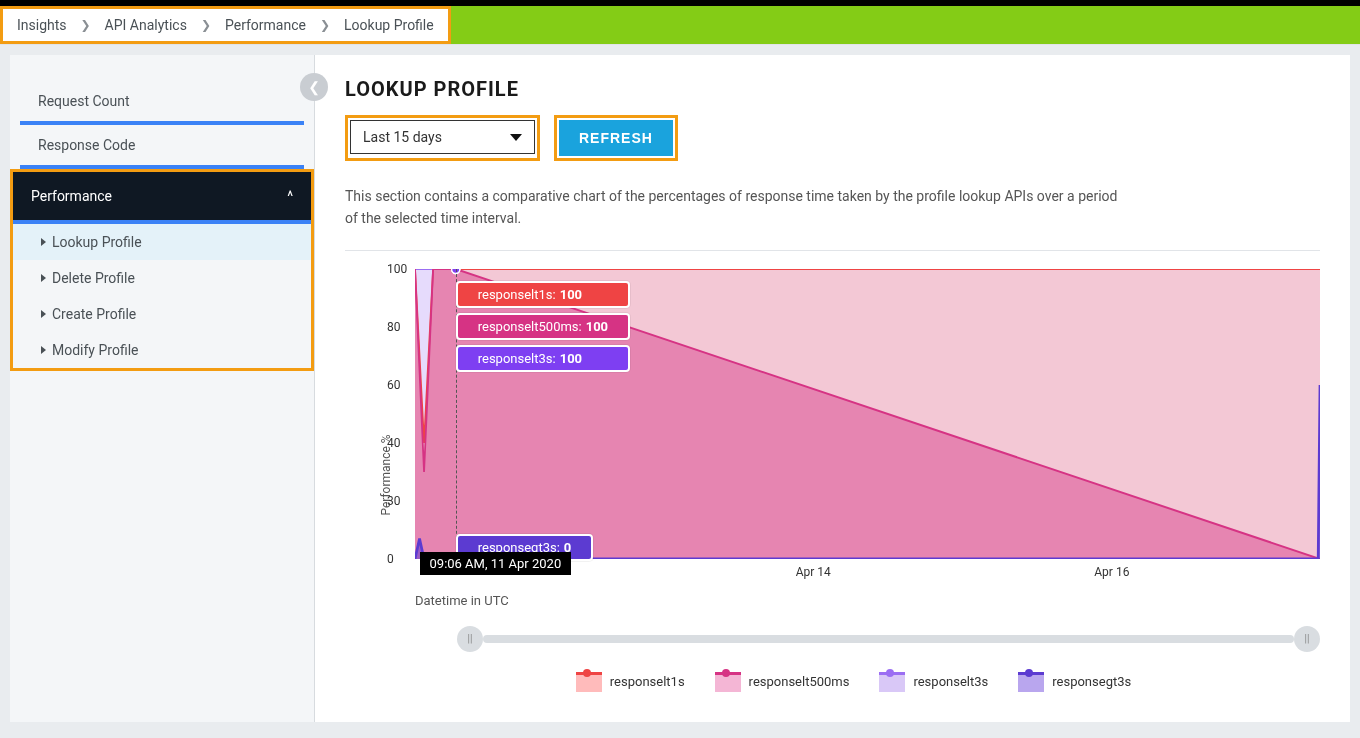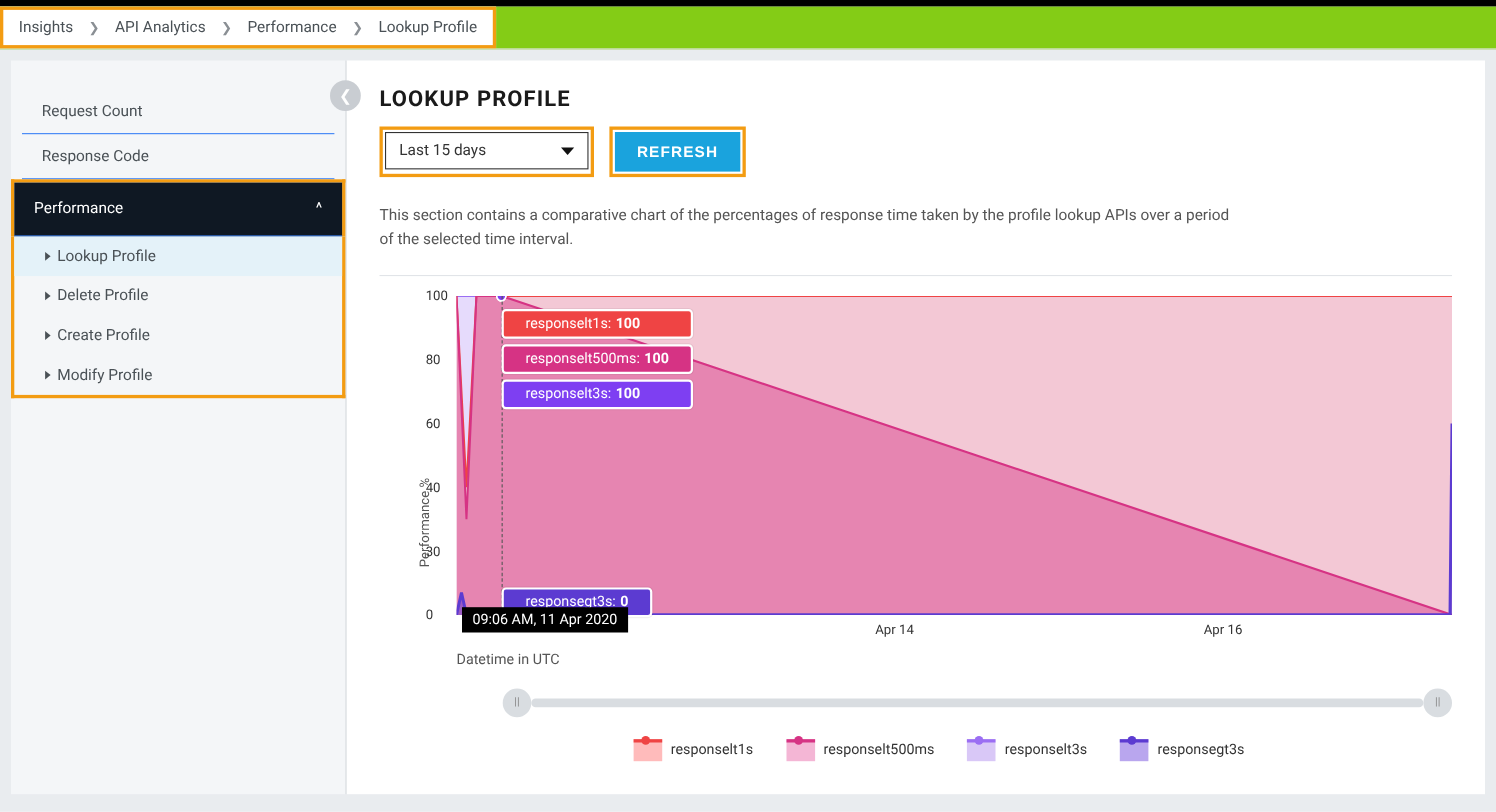--- a/index.html
+++ b/index.html
@@ -36,21 +36,21 @@
     right:-14px;
     width:28px; height:28px;
     background:#c9cdd2; color:#fff;
     border-radius:50%;
     display:flex; align-items:center; justify-content:center;
     font-size:14px; cursor:pointer;
   }
   .sb-item {
     padding: 12px 18px;
     color:#4a5156;
-    border-bottom:1px solid #3b82f6;
+    border-bottom:4px solid #3b82f6;
     margin: 0 10px;
     cursor:pointer;
   }
   .sb-item.expanded {
     background:#0f1823;
     color:#fff;
     display:flex; justify-content:space-between; align-items:center;
     margin:0; padding:16px 18px;
   }
   .sb-children { border:3px solid #f39c12; border-top:none; }

